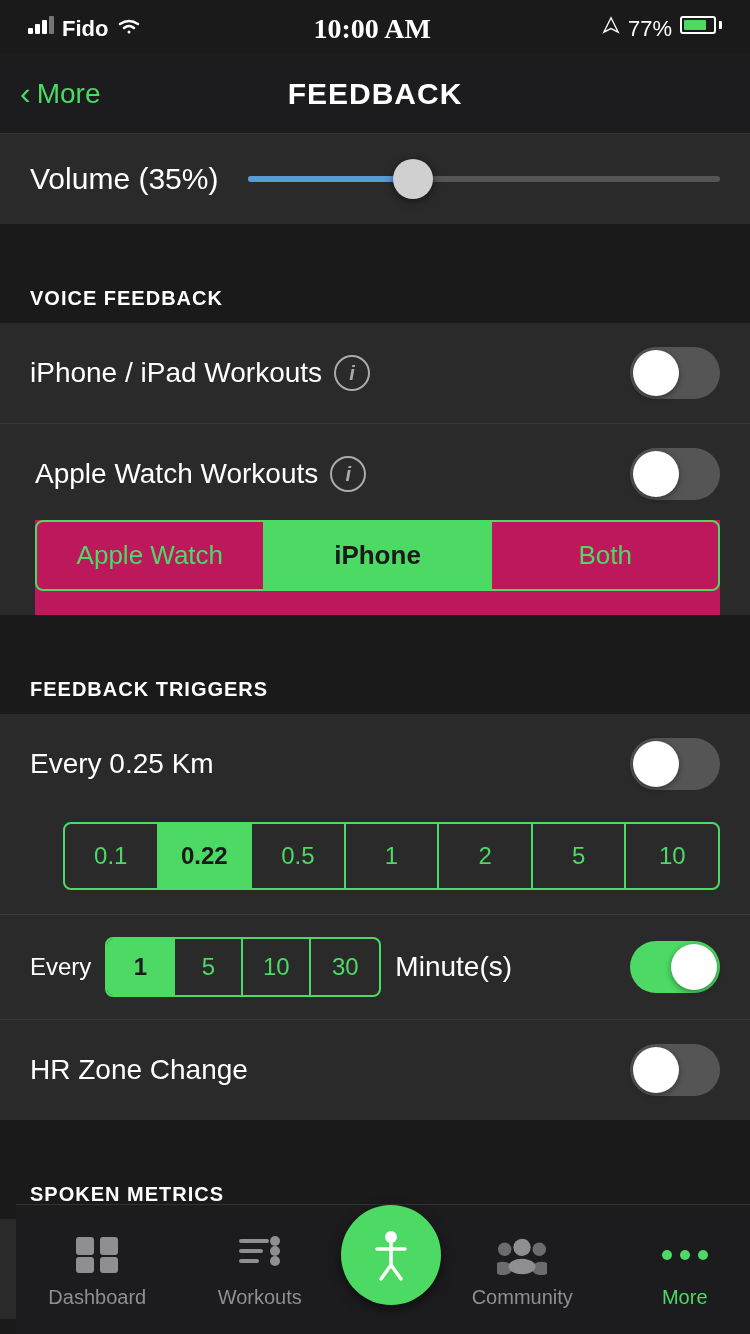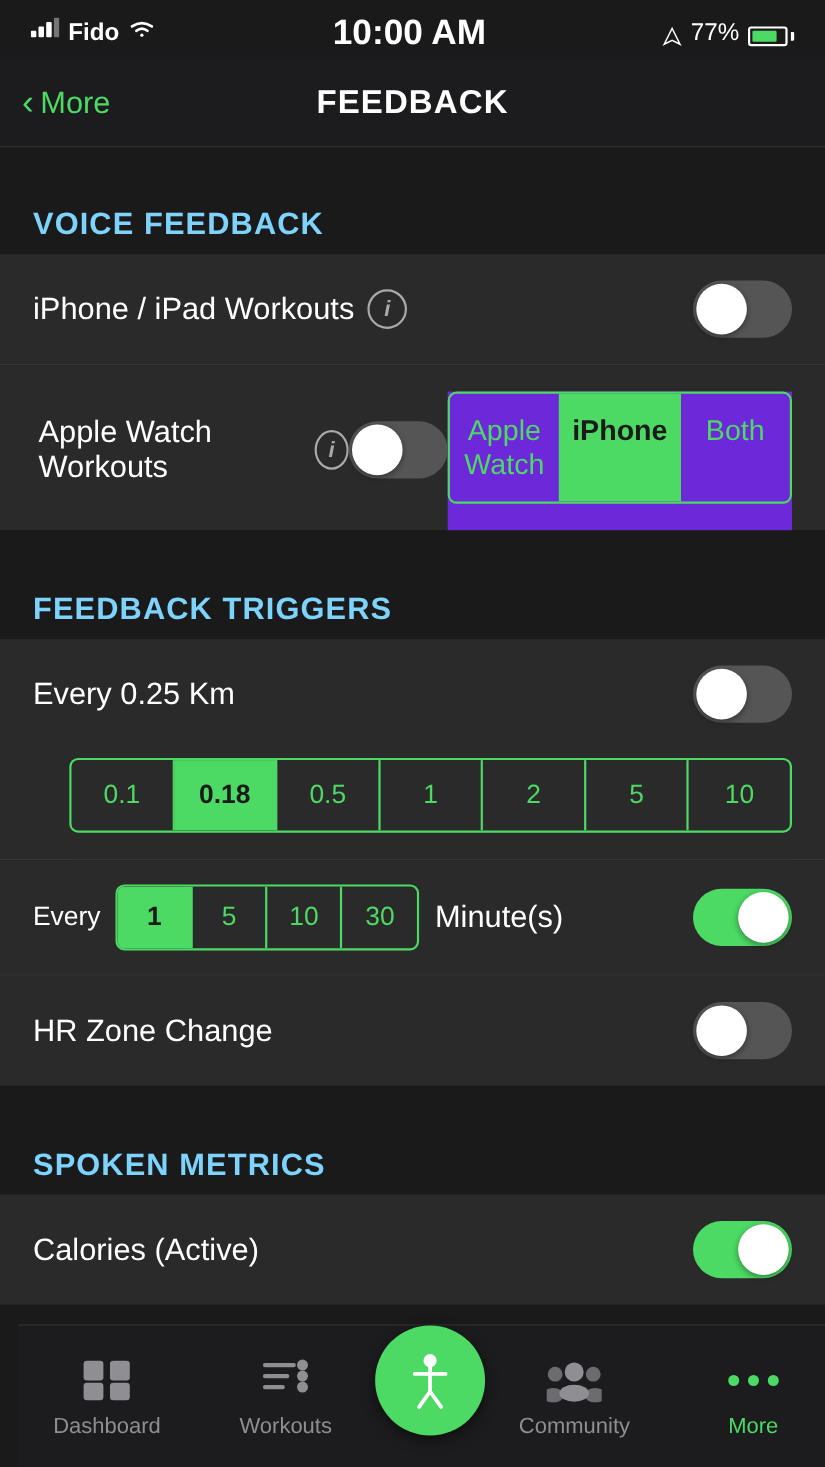--- a/index.html
+++ b/index.html
@@ -24,26 +24,27 @@
       padding: 10px 28px 6px 28px;
       height: 54px;
     }
     .status-left {
       display: flex;
       gap: 8px;
       font-size: 22px;
       font-weight: 600;
     }
     .status-center {
-      font-size: 32px;
+      font-size: 28px;
       font-weight: 600;
+      font-family: Liberation Serif, serif;
     }
     .status-right {
       display: flex;
-      align-items: flex-end;
+      align-items: flex-start;
       gap: 8px;
       font-size: 22px;
     }
     .battery-icon {
       display: inline-flex;
       align-items: center;
       gap: 2px;
     }
     .battery-body {
       width: 36px;
@@ -146,23 +147,23 @@
       transform: translate(-50%, -50%);
       box-shadow: 0 2px 8px rgba(0,0,0,0.5);
     }
 
     
     .section-header {
       background: #1a1a1a;
       padding: 20px 30px 10px 30px;
     }
     .section-title {
-      font-size: 28px;
+      font-size: 20px;
       font-weight: 700;
-      color: #7dd3fc;
+      color: #ffffff;
       letter-spacing: 1px;
       text-transform: uppercase;
     }
 
     
     .settings-row {
       background: #2a2a2a;
       display: flex;
       align-items: center;
       justify-content: space-between;
@@ -220,21 +221,21 @@
     }
     .toggle.off .toggle-thumb {
       left: 3px;
     }
     .toggle.on .toggle-thumb {
       left: 41px;
     }
 
     
     .segment-container {
-      background: #6d28d9;
+      background: #be185d;
       padding: 0 20px 24px 20px;
     }
     .segment-control {
       display: flex;
       border: 2px solid #4cd964;
       border-radius: 8px;
       overflow: hidden;
     }
     .segment-option {
       flex: 1;
@@ -426,39 +427,48 @@
 <div class="nav-bar">
   <div class="nav-back">
     <span class="nav-back-chevron">‹</span>
     <span>More</span>
   </div>
   <div class="nav-title">FEEDBACK</div>
 </div>
 
 <div class="content">
 
+  <div class="volume-section settings-block">
+    <span class="volume-label">Volume (35%)</span>
+    <div class="slider-container">
+      <div class="slider-track">
+        <div class="slider-fill"></div>
+        <div class="slider-thumb"></div>
+      </div>
+    </div>
+  </div>
 
   <div class="section-gap"></div>
   <div class="section-header">
     <span class="section-title">VOICE FEEDBACK</span>
   </div>
 
   <div class="settings-block">
 
     <div class="settings-row">
       <div class="row-label">
         <span>iPhone / iPad Workouts</span>
         <div class="info-icon">i</div>
       </div>
       <div class="toggle off">
         <div class="toggle-thumb"></div>
       </div>
     </div>
 
-    <div class="settings-row" style="border-bottom:none; flex-direction:row; align-items:stretch; padding-bottom:0;padding-left:35px;">
+    <div class="settings-row" style="border-bottom:none; flex-direction:column; align-items:stretch; padding-bottom:0;padding-left:35px;">
       <div style="display:flex; align-items:center; justify-content:space-between; padding-bottom:20px;">
         <div class="row-label">
           <span>Apple Watch Workouts</span>
           <div class="info-icon">i</div>
         </div>
         <div class="toggle off">
           <div class="toggle-thumb"></div>
         </div>
       </div>
 
@@ -483,21 +493,21 @@
       <div style="display:flex; align-items:center; justify-content:space-between; padding-bottom:32px;">
         <span class="row-label">Every 0.25 Km</span>
         <div class="toggle off">
           <div class="toggle-thumb"></div>
         </div>
       </div>
 
       <div class="km-selector" style="padding-left:0; padding-right:0;">
         <div class="km-options">
           <div class="km-option">0.1</div>
-          <div class="km-option active">0.18</div>
+          <div class="km-option active">0.22</div>
           <div class="km-option">0.5</div>
           <div class="km-option">1</div>
           <div class="km-option">2</div>
           <div class="km-option">5</div>
           <div class="km-option">10</div>
         </div>
       </div>
     </div>
 
     <div class="minute-row">

